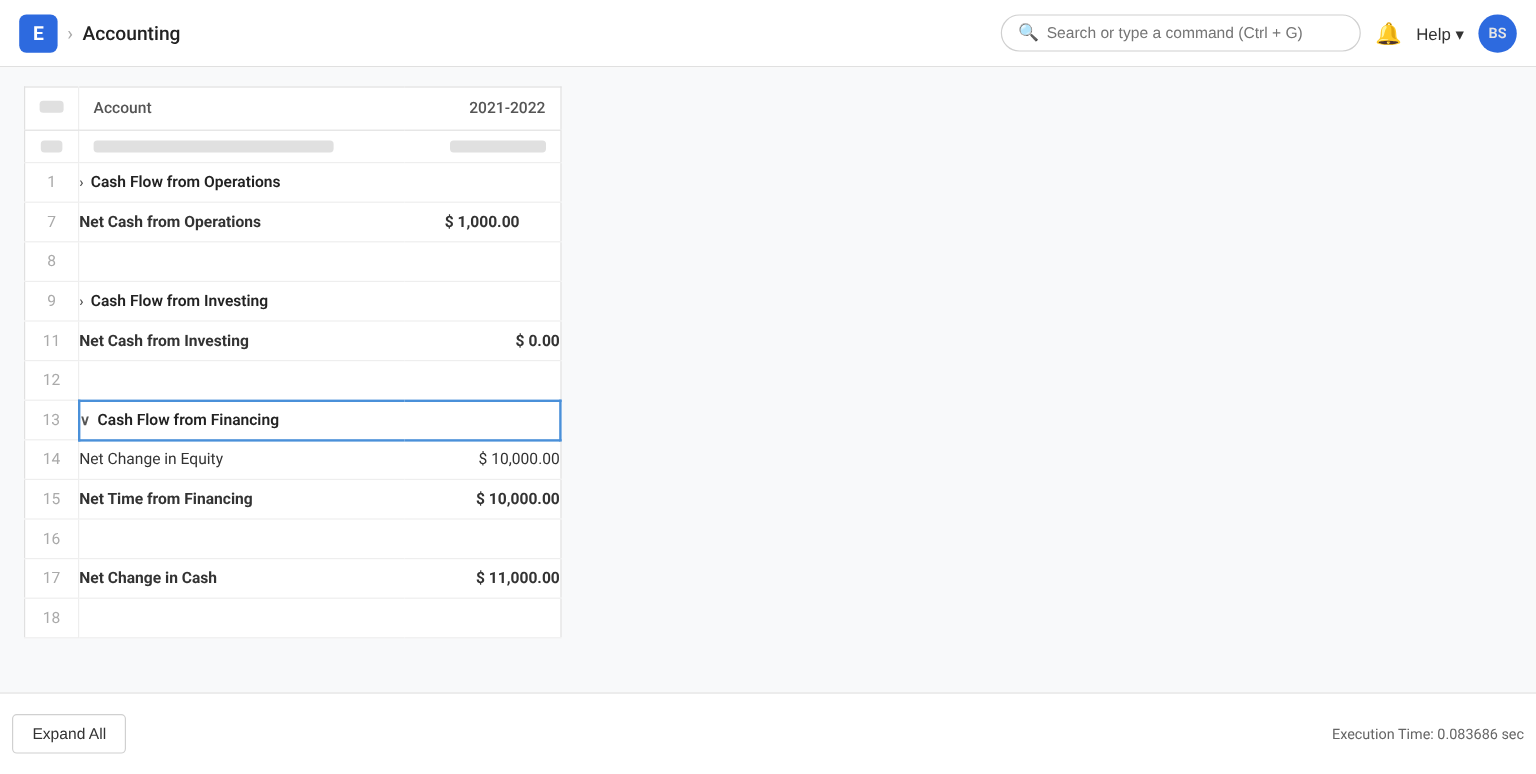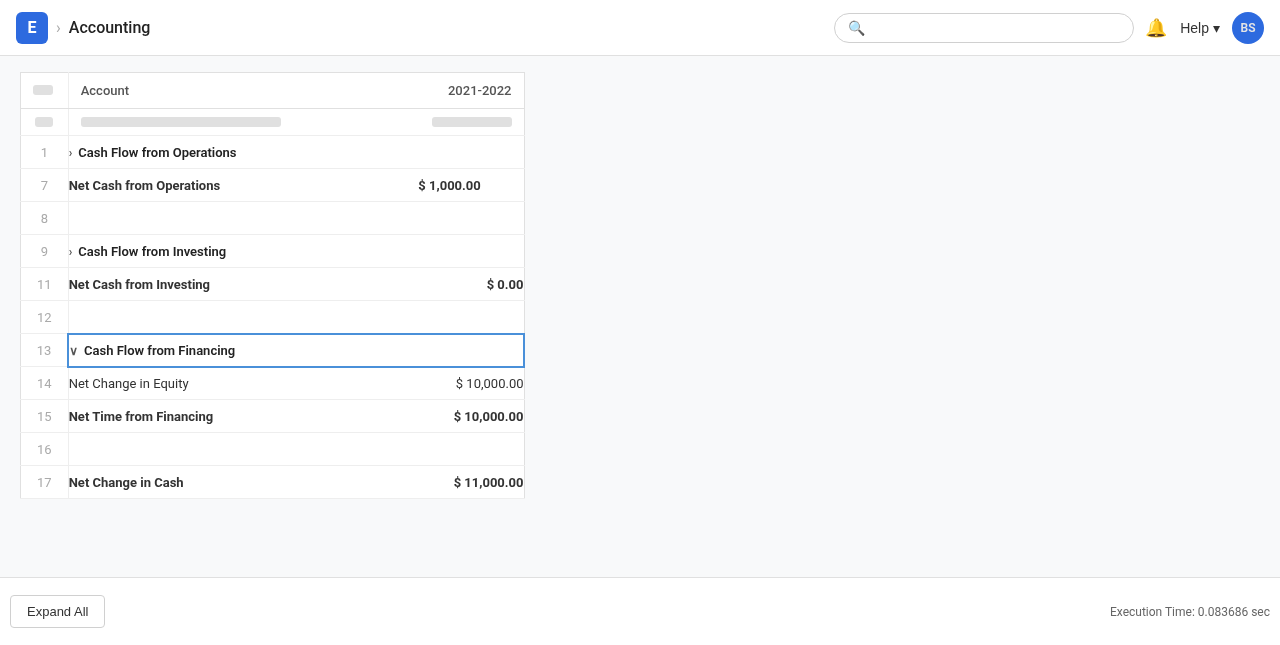--- a/index.html
+++ b/index.html
@@ -33,21 +33,21 @@
       display: flex; align-items: center; justify-content: center; font-size: 12px; font-weight: 600;
     }
 
     
     .main-content {
       margin-top: 56px; padding: 16px 20px 80px 20px; height: calc(645px - 56px); overflow-y: auto;
     }
 
     
     .report-table {
-      border: 1px solid #e0e0e0; background: #fff; width: 505px;
+      border: 1px solid #e0e0e0; background: #fff; width: 448px;
       border-collapse: collapse;
     }
     .report-table thead tr th {
       background: #fff; border-bottom: 1px solid #e0e0e0; padding: 10px 12px;
       text-align: left; font-weight: 500; color: #555; font-size: 13px;
     }
     .report-table thead tr th:last-child { text-align: right; }
     .report-table tbody tr { border-bottom: 1px solid #eee; }
     .report-table tbody tr td {
       padding: 0; height: 33px; font-size: 13px; vertical-align: middle;
@@ -98,20 +98,21 @@
 
 <nav class="topnav">
   <div class="topnav-left">
     <div class="app-icon">E</div>
     <span class="breadcrumb-sep">›</span>
     <span class="breadcrumb-text">Accounting</span>
   </div>
   <div class="topnav-right">
     <div class="search-bar">
       <span class="search-icon-svg">🔍</span>
+      <input type="text" placeholder="Search or type a command (Ctrl + G)" style="">
     </div>
     <span class="bell-icon">🔔</span>
     <button class="help-btn">
       <span>Help</span>
       <span>▾</span>
     </button>
     <div class="avatar">BS</div>
   </div>
 </nav>
 
@@ -186,20 +187,25 @@
         <tr>
           <td class="row-num">16</td>
           <td class="account-col"></td>
           <td class="value-col"></td>
         </tr>
         <tr>
           <td class="row-num">17</td>
           <td class="account-col" style="font-weight: 700;">Net Change in Cash</td>
           <td class="value-col" style="font-weight: 700;">$ 11,000.00</td>
         </tr>
+        <tr>
+          <td class="row-num">18</td>
+          <td class="account-col"></td>
+          <td class="value-col"></td>
+        </tr>
       </tbody>
   </table>
 </div>
 
 <div class="bottom-bar">
   <button class="expand-all-btn">Expand All</button>
   <span class="execution-time">Execution Time: 0.083686 sec</span>
 </div>
 
 </body></html>

